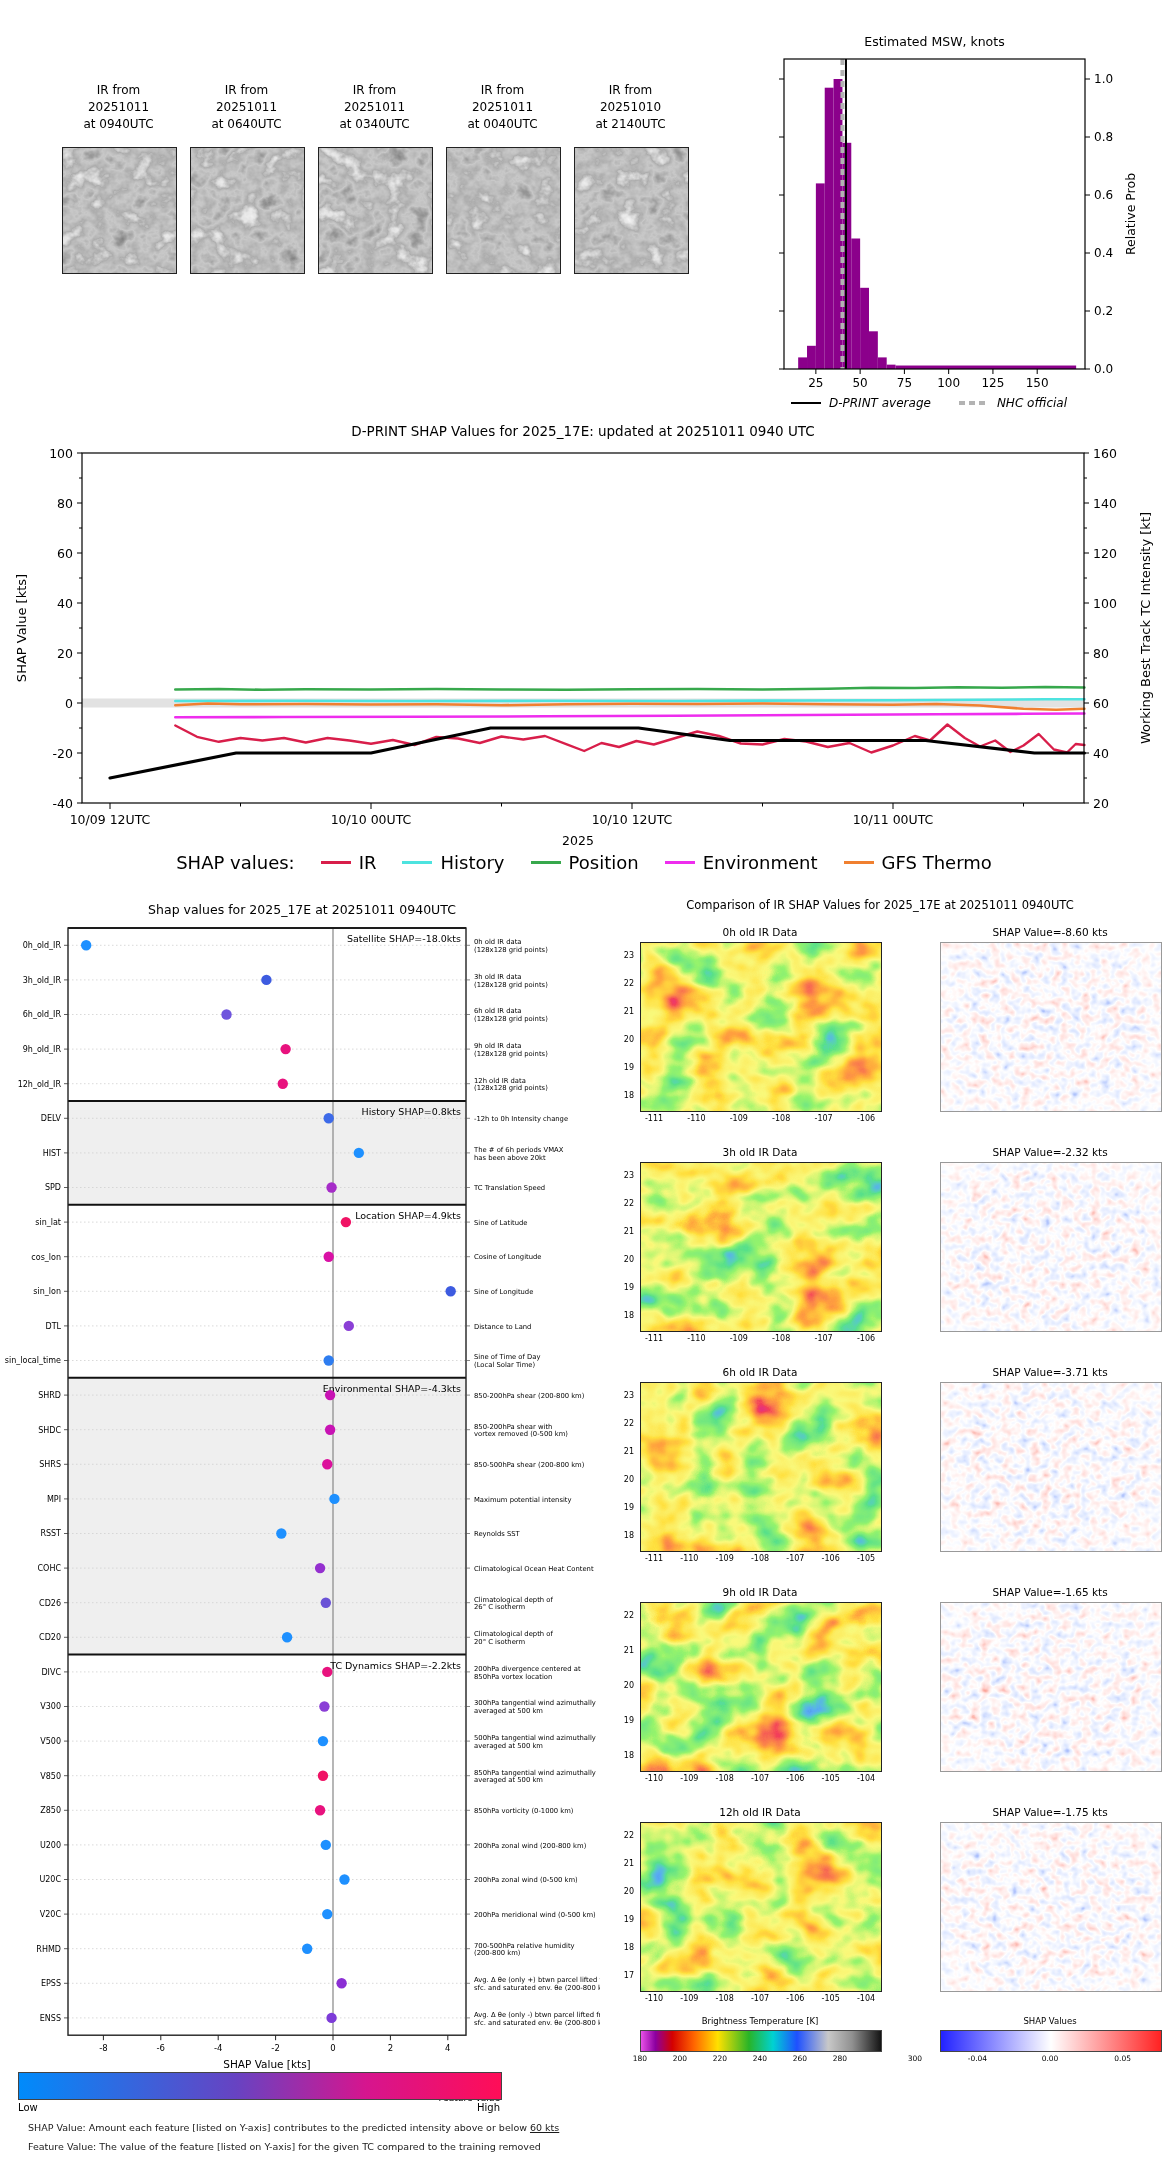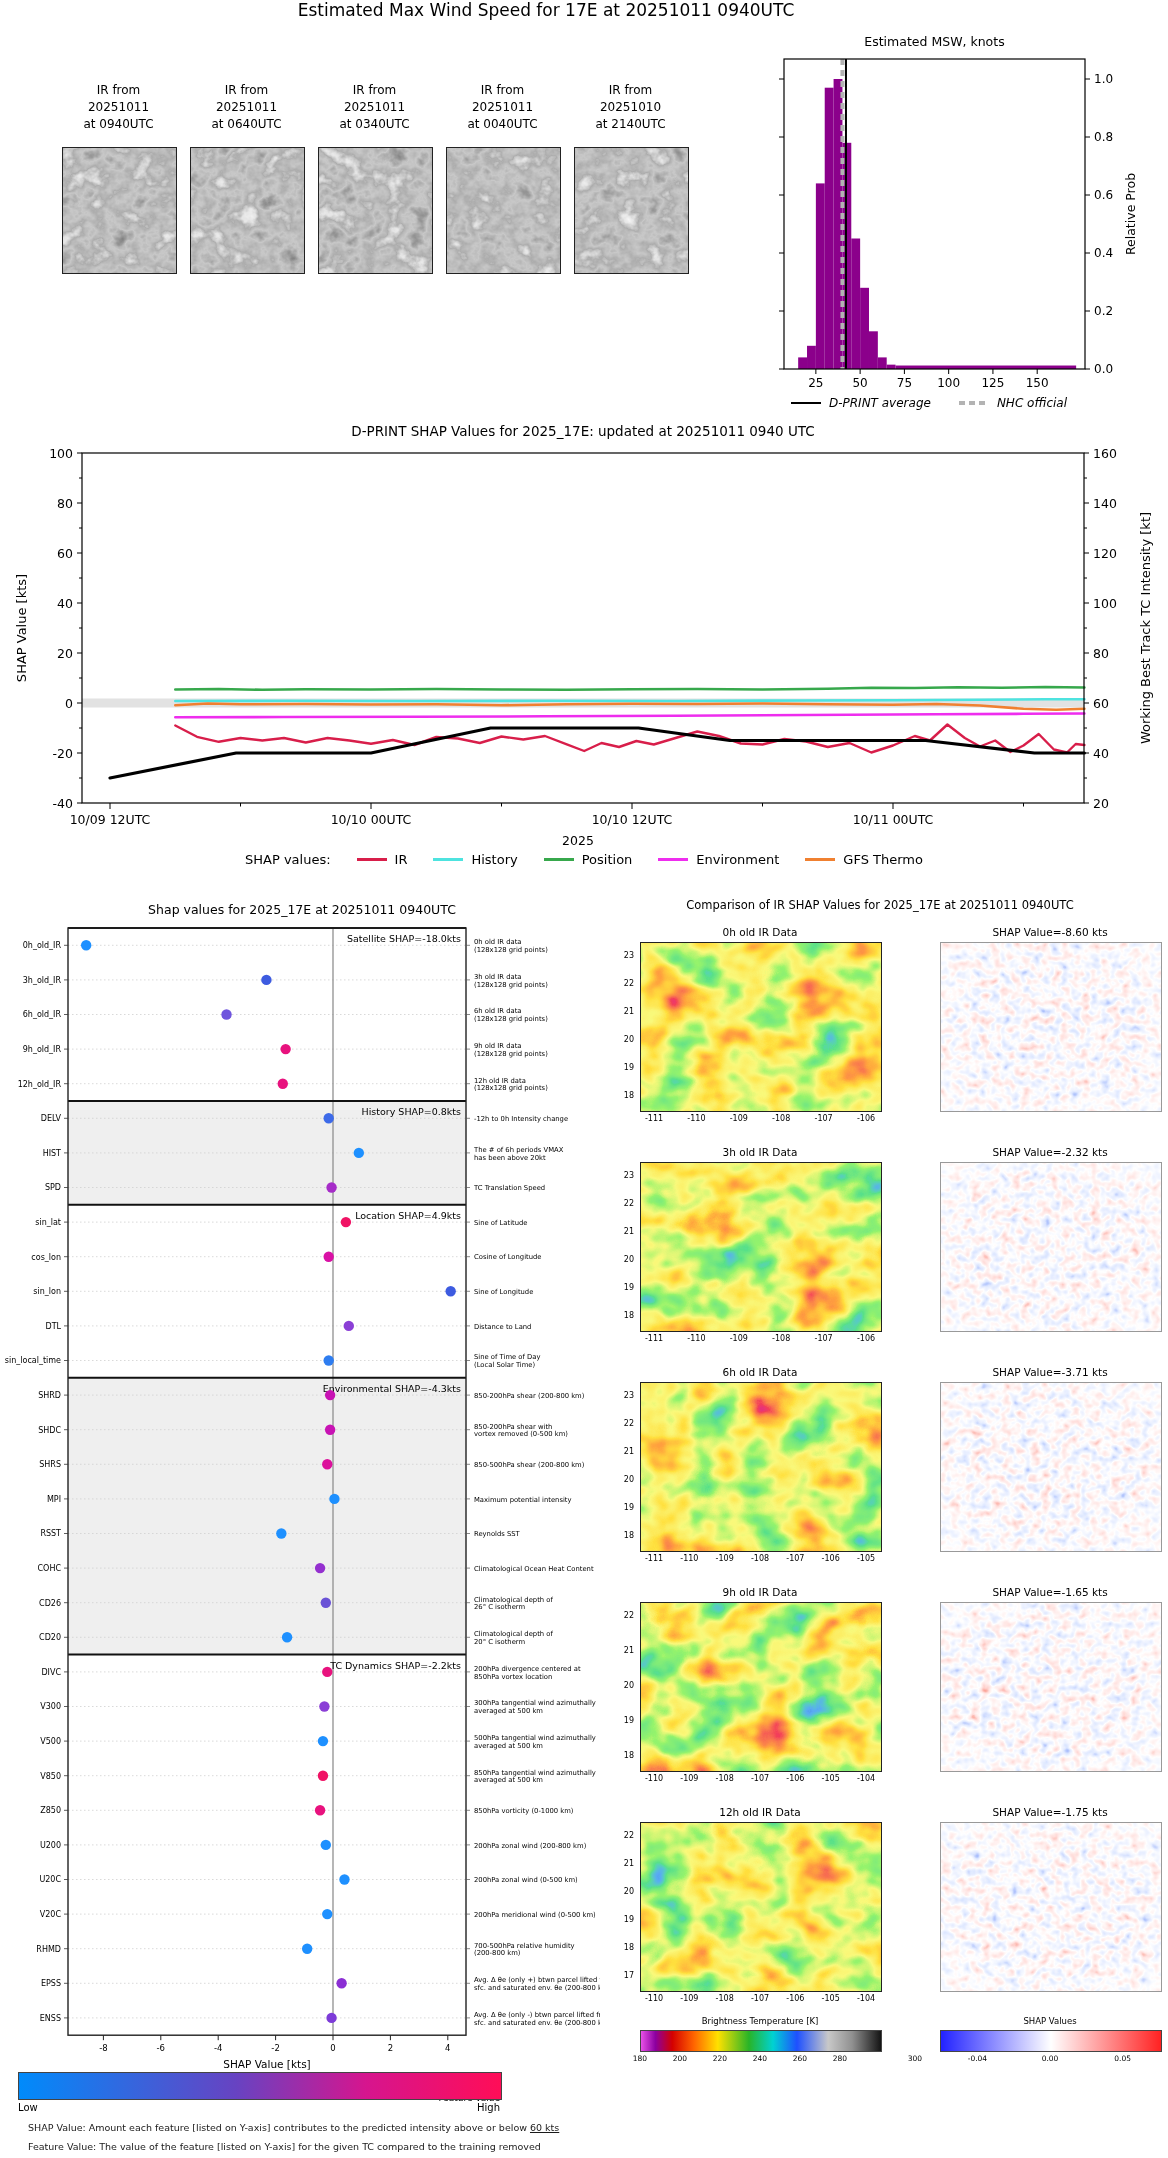--- a/index.html
+++ b/index.html
@@ -3,21 +3,21 @@
 <meta charset="utf-8">
 <style>
   html,body{margin:0;padding:0;background:#ffffff;}
   #root{position:relative;width:1168px;height:2158px;background:#fff;overflow:hidden;
         font-family:"DejaVu Sans","Liberation Sans",sans-serif;color:#000;}
   .abs{position:absolute;}
   .ctr{text-align:center;}
   svg text{font-family:"DejaVu Sans","Liberation Sans",sans-serif;}
   .thumb-label{font-size:12px;line-height:17px;text-align:center;color:#000000;}
   .thumb-img{border:1px solid #222;display:block;}
-  .legend-row{display:flex;justify-content:center;align-items:center;gap:26px;font-size:13px;}
+  .legend-row{display:flex;justify-content:center;align-items:center;gap:26px;font-size:18px;}
   .legend-item{display:flex;align-items:center;gap:8px;white-space:nowrap;}
   .lsample{display:inline-block;width:30px;height:0;border-top:2.5px solid #000;}
   .lsample.dash{height:4px;border:none;background:repeating-linear-gradient(90deg,#b3b3b3 0 6px,transparent 6px 10px);}
   .hlegend{display:flex;justify-content:center;align-items:center;gap:28px;font-size:12px;}
   .fnote{font-size:9.5px;color:#1a1a1a;white-space:nowrap;}
   .tick8{font-size:8px;color:#000;}
   .tick7{font-size:7.5px;color:#000;}
   .cbar{border:1px solid #444;}
 </style>
 </head>
@@ -163,21 +163,20 @@
           </feComponentTransfer>
         </filter>
         <radialGradient id="fadeEdge" cx="50%" cy="50%" r="72%">
           <stop offset="0%" stop-color="#ffffff" stop-opacity="0"></stop>
           <stop offset="55%" stop-color="#ffffff" stop-opacity="0.05"></stop>
           <stop offset="100%" stop-color="#ffffff" stop-opacity="0.55"></stop>
         </radialGradient>
       </defs>
   </svg>
 
-  <div class="abs ctr" style="left:0;top:6;width:1092px;font-size:17px;">Estimated Max Wind Speed for 17E at 20251011 0940UTC</div>
 
   <div id="thumbs">
       <div class="abs thumb-label" style="left:62px;top:82px;width:113px;">
         <div>IR from</div>
         <div>20251011</div>
         <div>at 0940UTC</div>
       </div>
       <div class="abs" style="left:62px;top:147px;width:113px;height:125px;">
         <svg width="113" height="125" class="thumb-img">
           <rect x="0" y="0" width="113" height="125" fill="#777"></rect>

